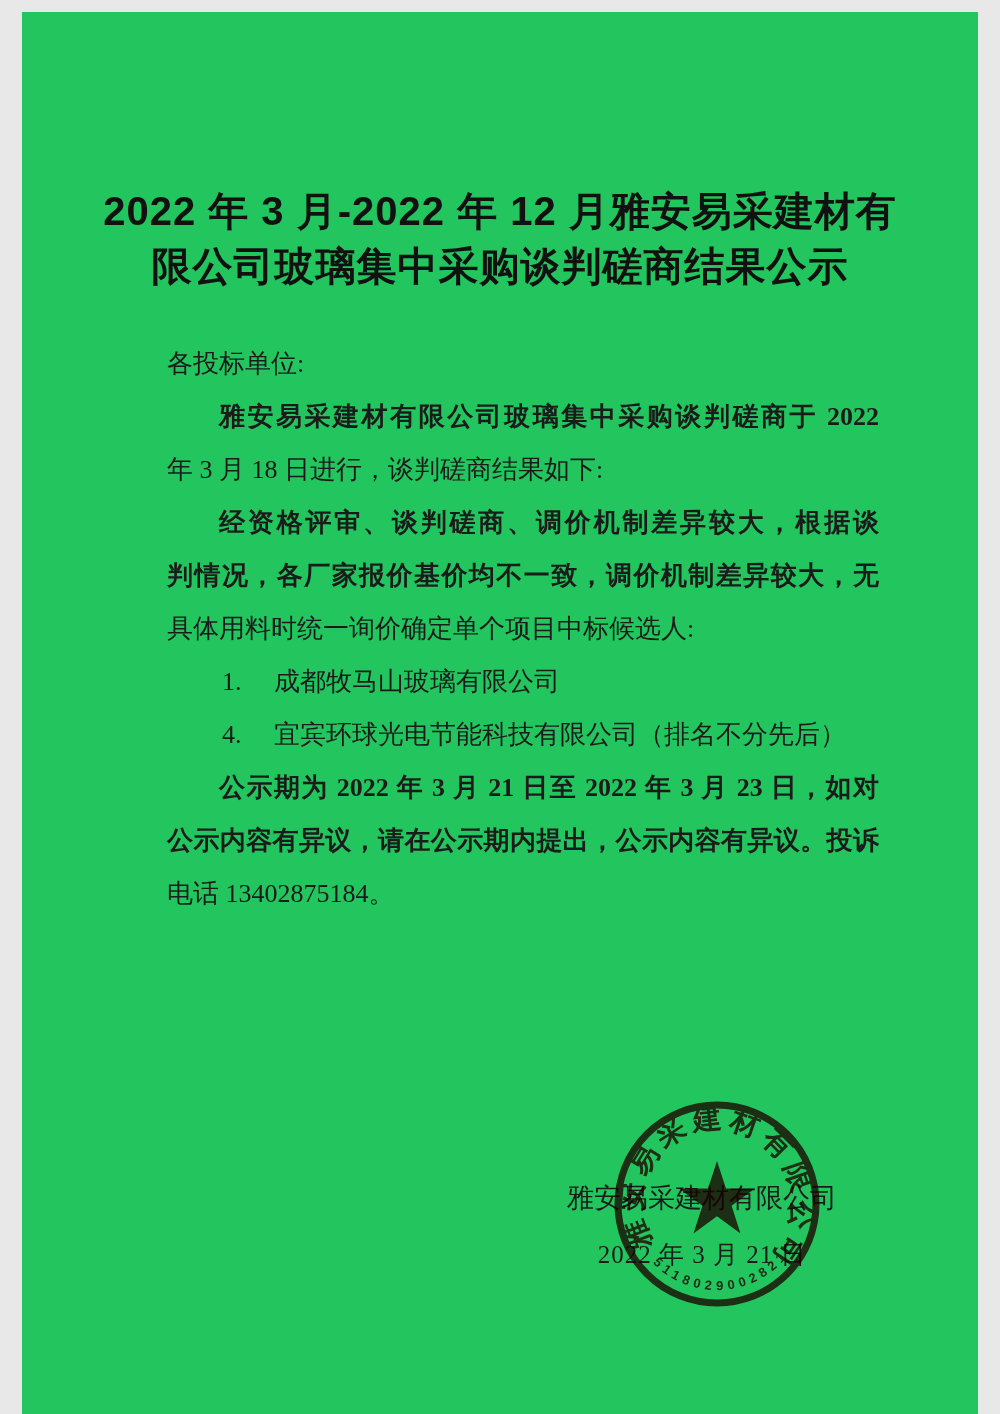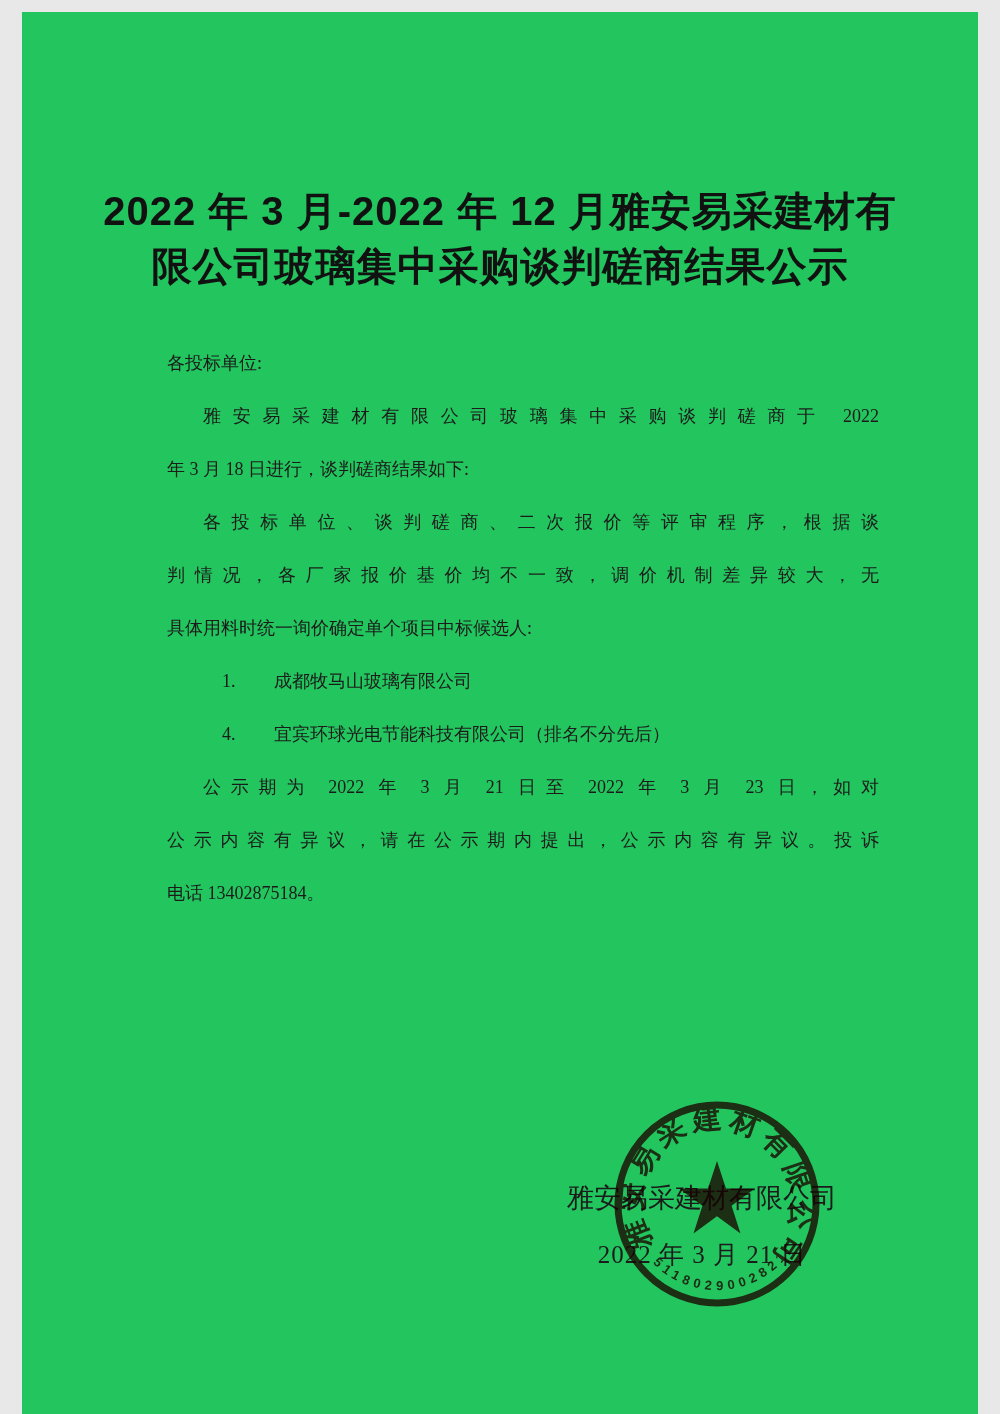--- a/index.html
+++ b/index.html
@@ -24,31 +24,32 @@
     font-size: 40px;
     line-height: 55px;
     letter-spacing: 1px;
     color: #111;
   }
   .body-block {
     position: absolute;
     left: 145px;
     top: 325px;
     width: 712px;
-    font-size: 18px;
+    font-size: 26px;
   }
   .line {
     height: 53px;
     line-height: 53px;
     white-space: nowrap;
   }
   .line.justify {
     white-space: normal;
     text-align: justify;
     text-align-last: justify;
+    font-weight: bold;
   }
   .line.indent { text-indent: 2em; }
   .line.list { padding-left: 55px; }
   .line.list .num { display: inline-block; width: 52px; }
   .sig-company {
     position: absolute;
     left: 545px;
     top: 1170px;
     width: 270px;
     text-align: center;
@@ -92,21 +93,21 @@
     <div>2022 年 3 月-2022 年 12 月雅安易采建材有</div>
     <div>限公司玻璃集中采购谈判磋商结果公示</div>
   </h1>
 
   <div class="body-block">
     <div class="line">各投标单位:</div>
 
     <div class="line indent justify">雅安易采建材有限公司玻璃集中采购谈判磋商于 2022</div>
     <div class="line">年 3 月 18 日进行，谈判磋商结果如下:</div>
 
-    <div class="line indent justify">各投标单位、谈判磋商、二次报价等评审程序，根据谈</div>
+    <div class="line indent justify">经资格评审、谈判磋商、调价机制差异较大，根据谈</div>
     <div class="line justify">判情况，各厂家报价基价均不一致，调价机制差异较大，无</div>
     <div class="line">具体用料时统一询价确定单个项目中标候选人:</div>
 
     <div class="line list">
       <span class="num">1.</span><span>成都牧马山玻璃有限公司</span>
     </div>
     <div class="line list">
       <span class="num">4.</span><span>宜宾环球光电节能科技有限公司（排名不分先后）</span>
     </div>
 

